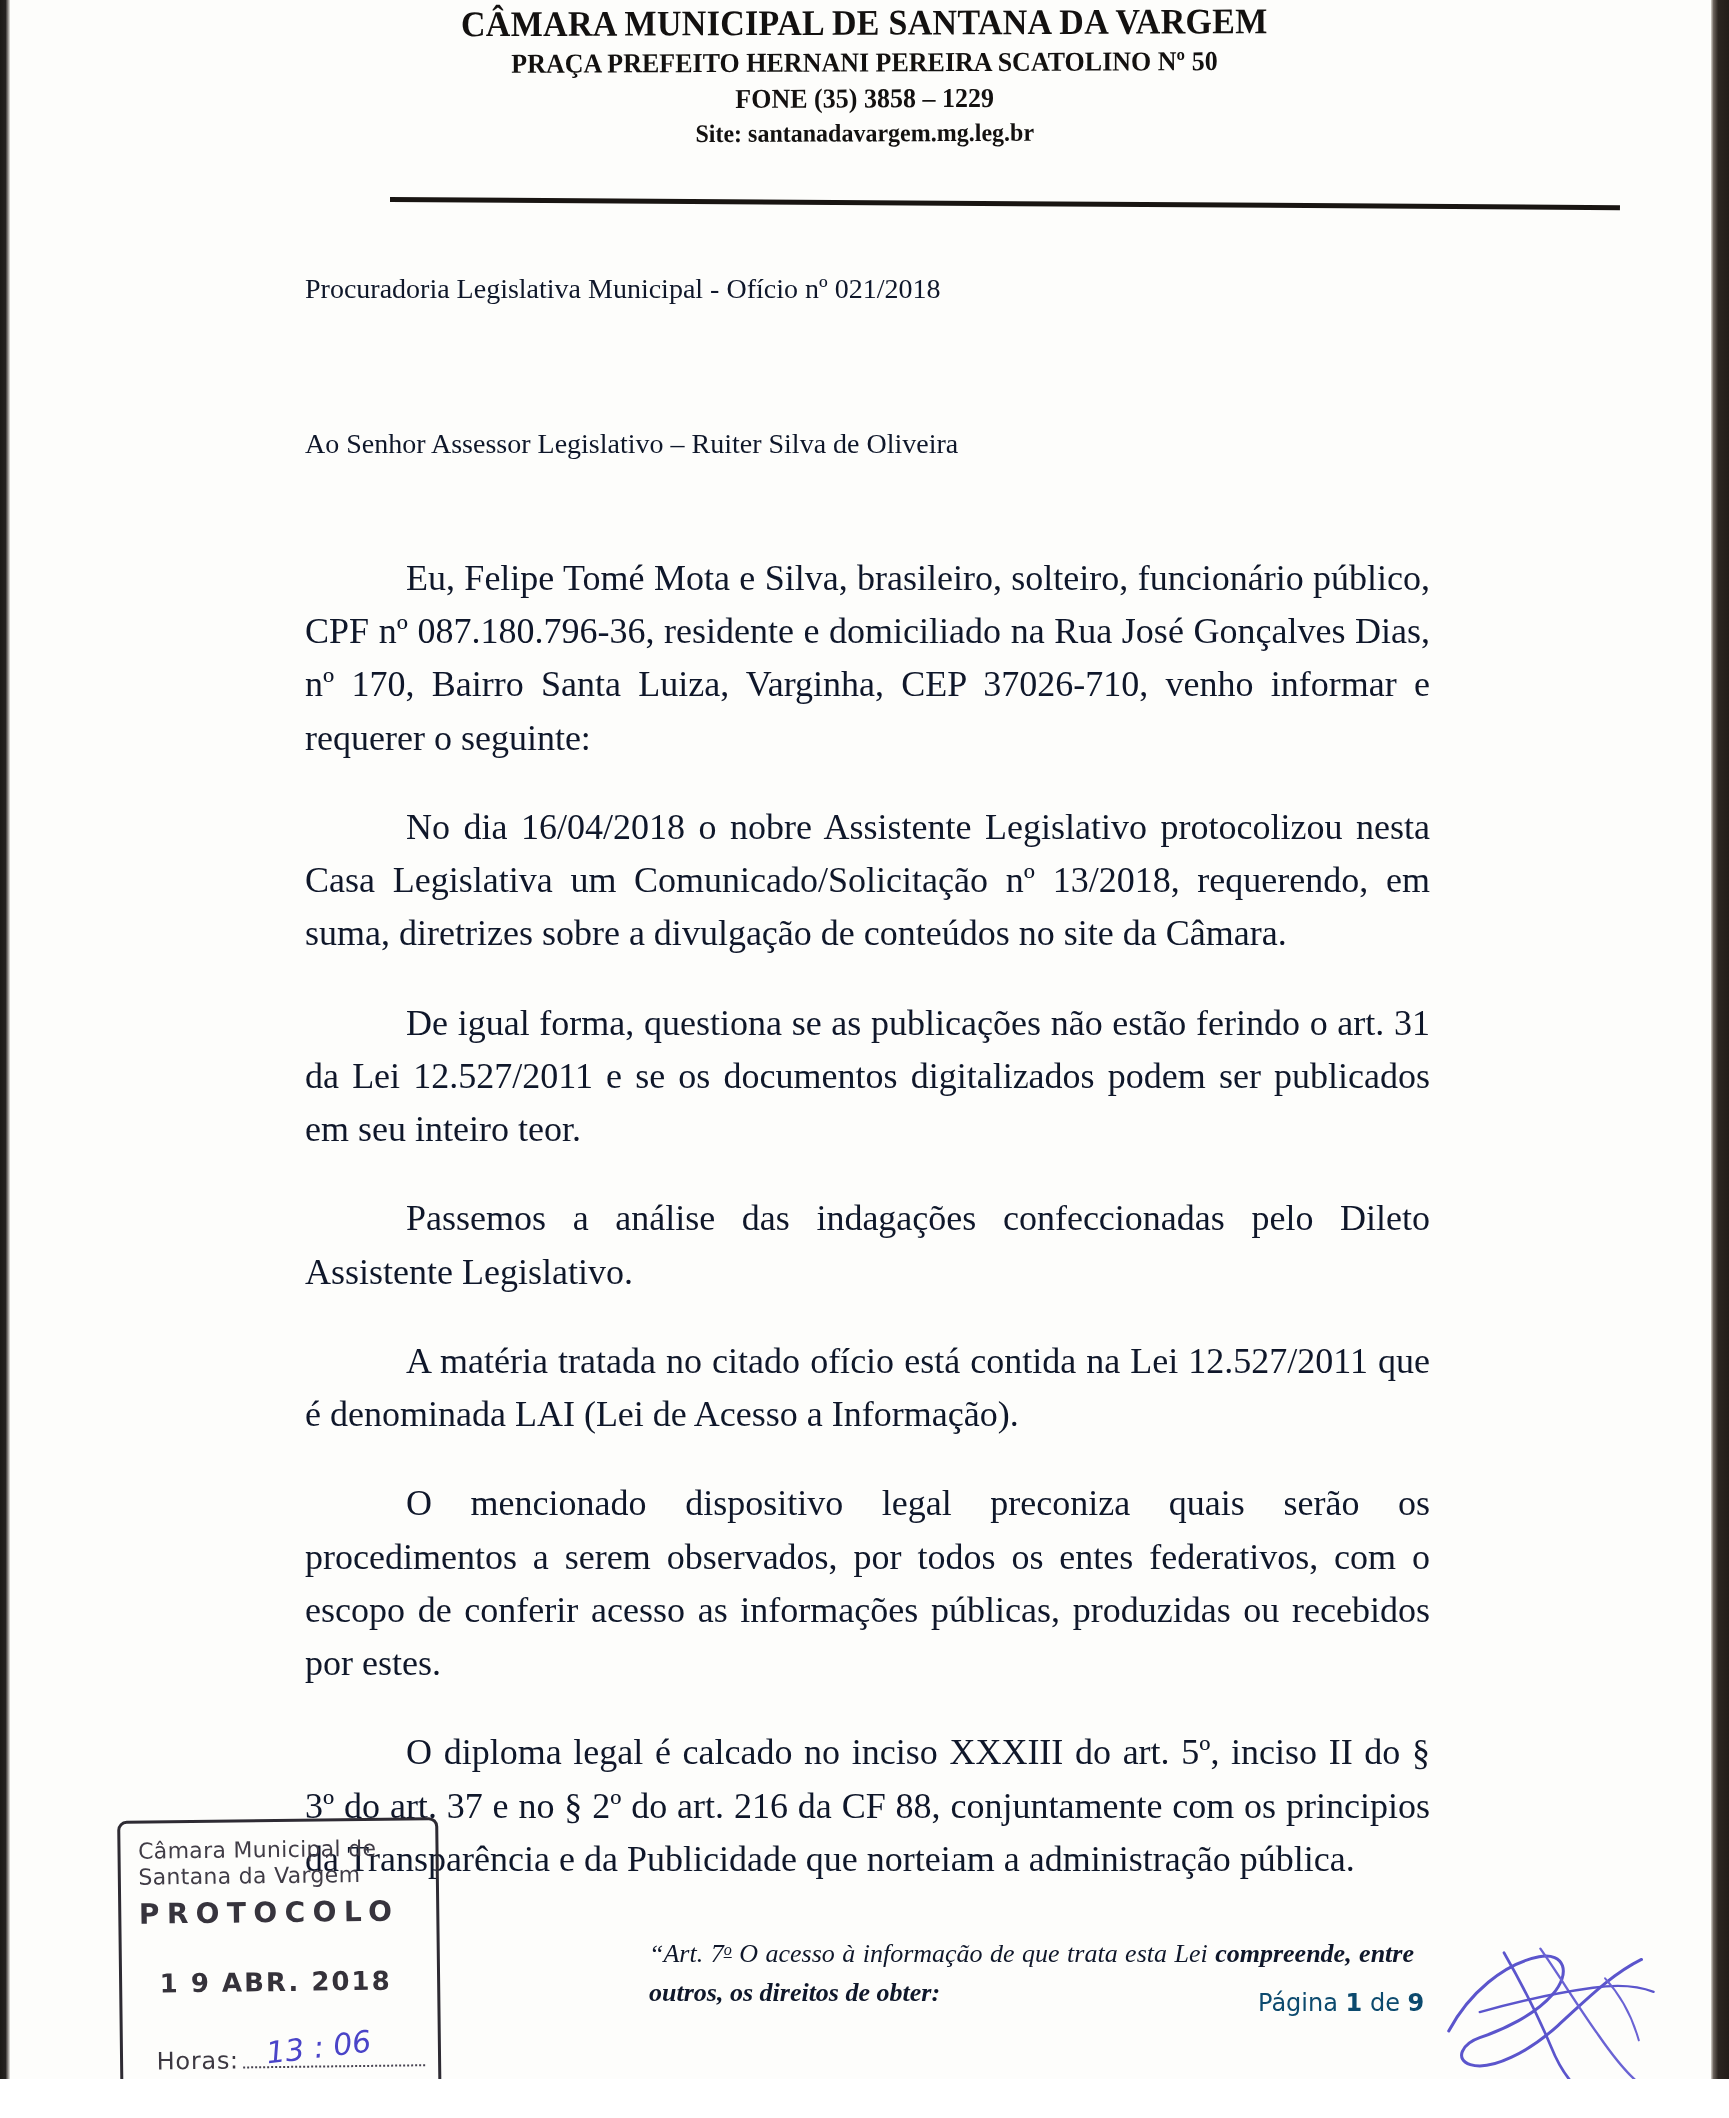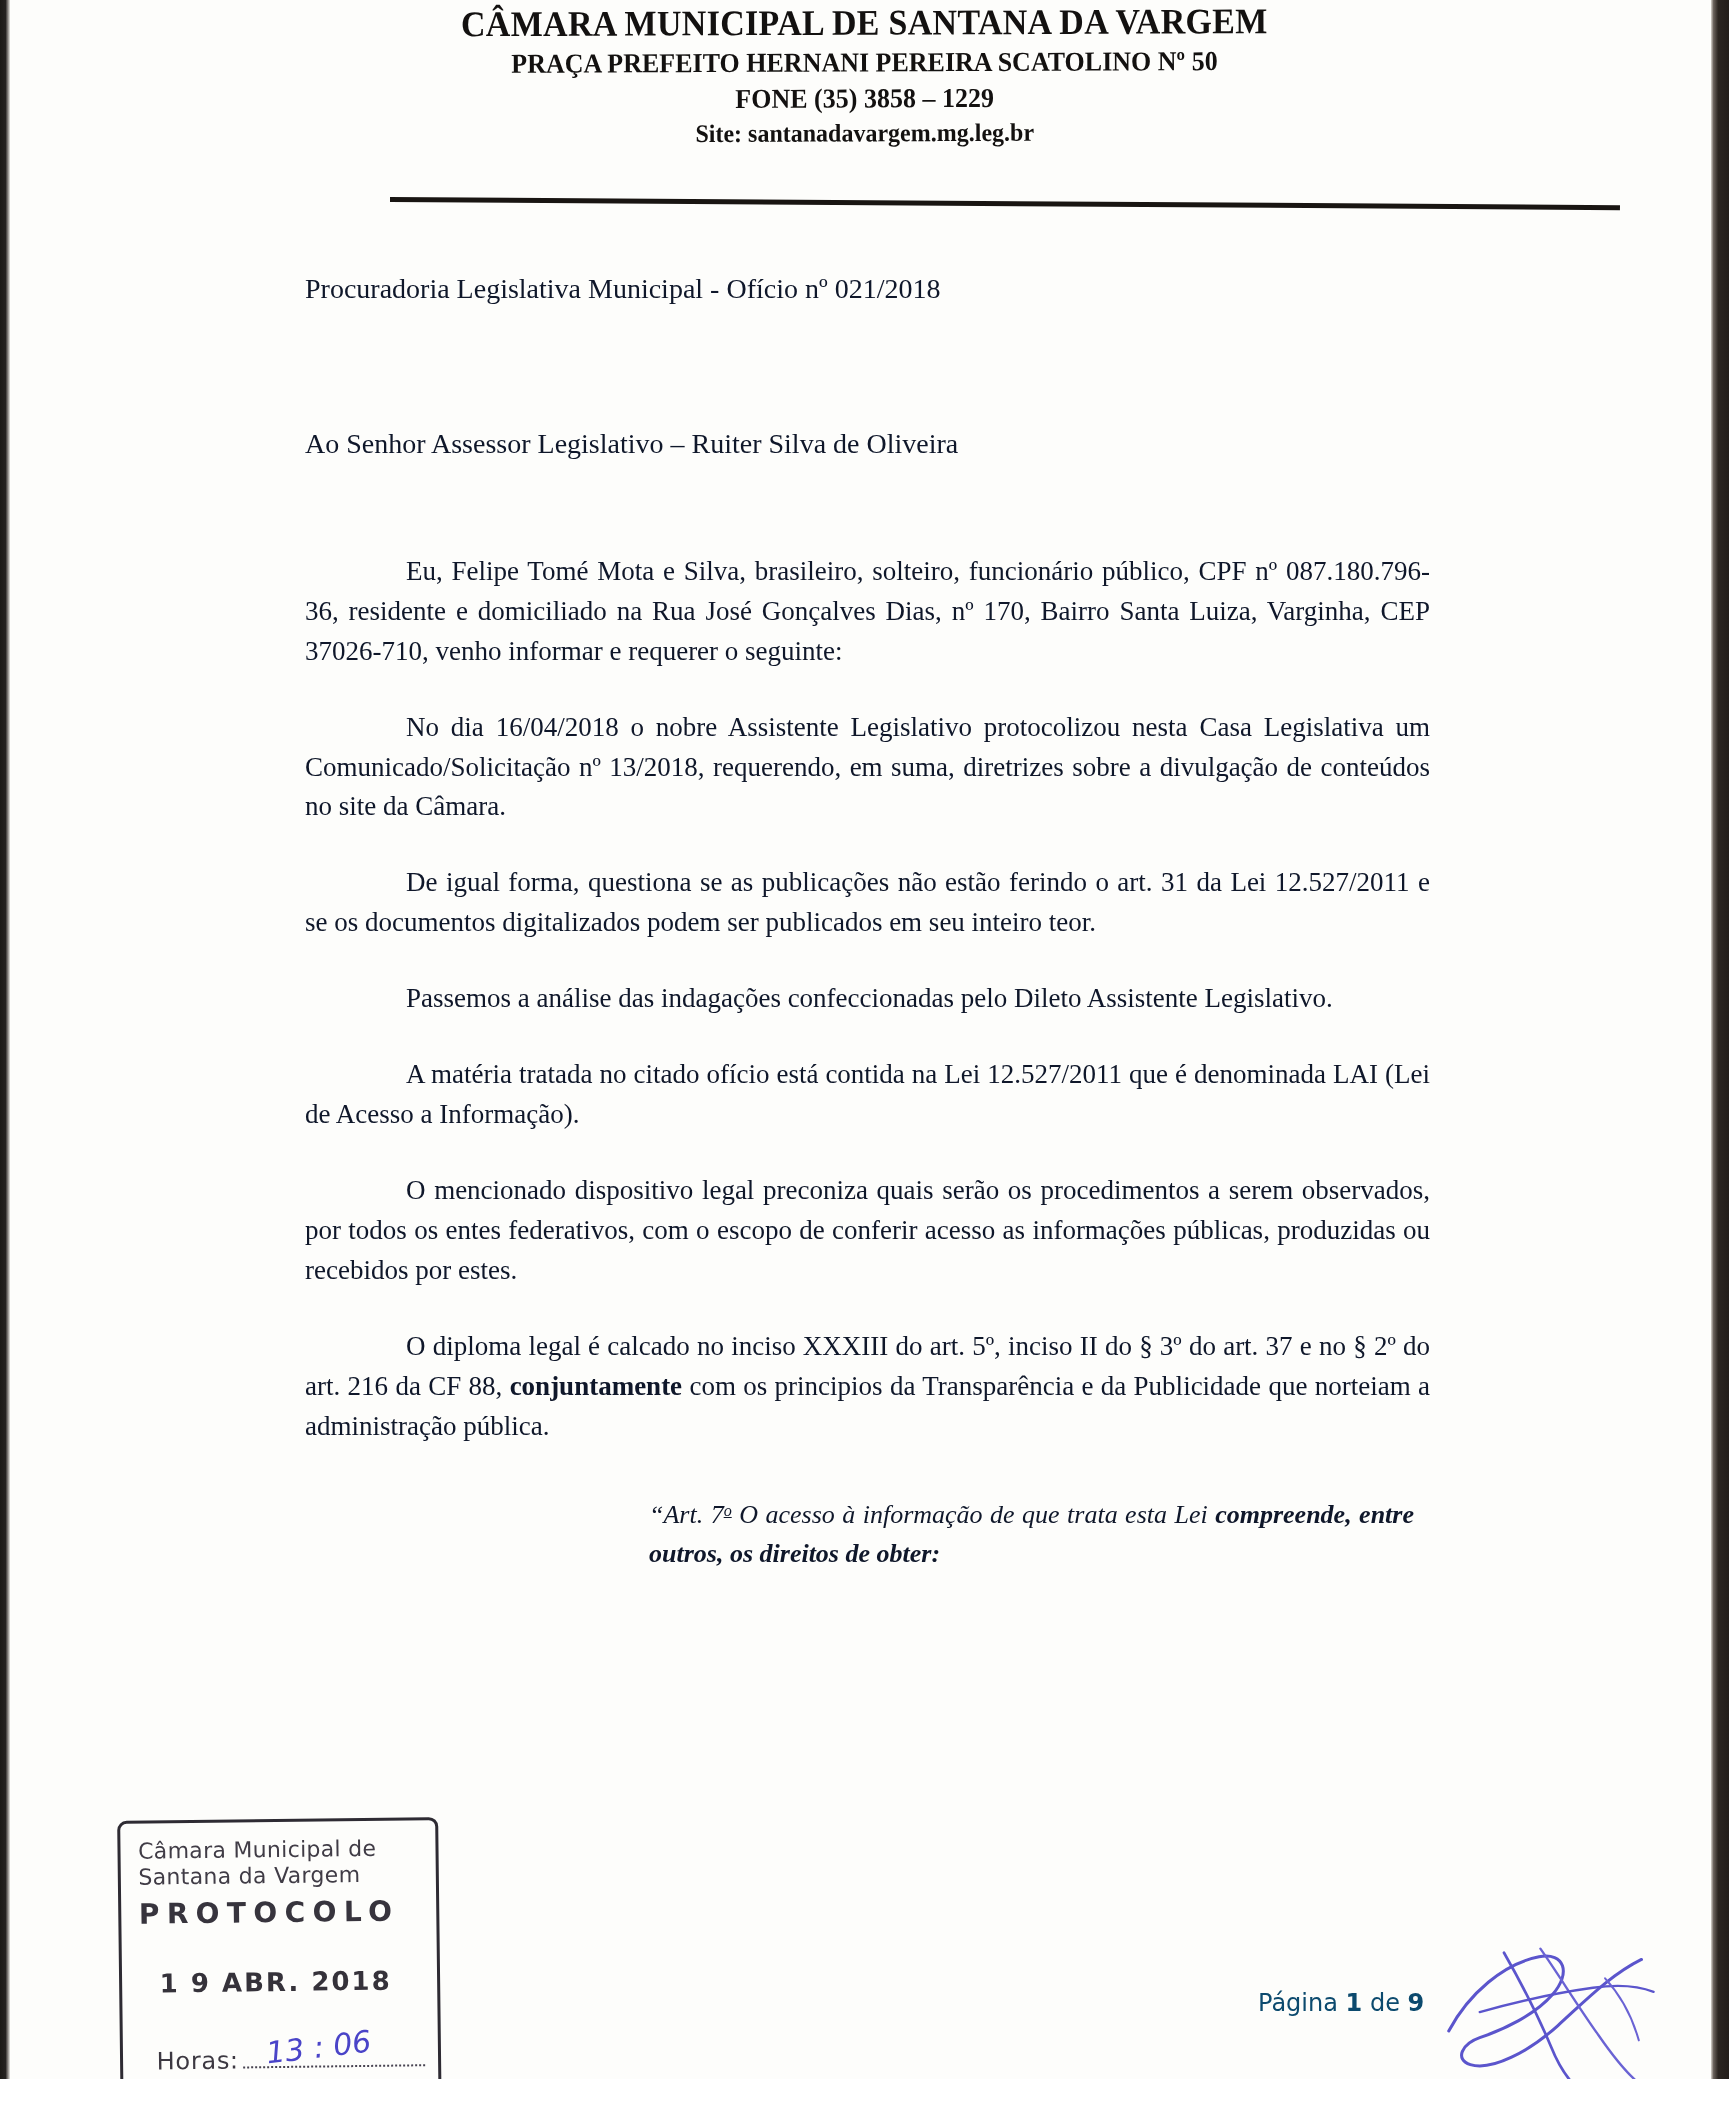--- a/index.html
+++ b/index.html
@@ -105,27 +105,27 @@
     padding-top: 113px;
     font-size: 28px;
   }
 
   p.para {
     margin: 0;
     padding-top: 36px;
     text-align: justify;
     text-justify: inter-word;
     text-indent: 101px;
-    font-size: 27px;
+    font-size: 36px;
     line-height: 1.48;
   }
 
   p.para.first { padding-top: 88px; }
 
-  p.para b { font-weight: bold; }
+  p.para b { font-weight: normal; }
 
   p.lead-in {
     margin: 0;
     padding-top: 38px;
     text-indent: 74px;
     font-size: 28px;
     text-align: left;
   }
 
   .quote {

